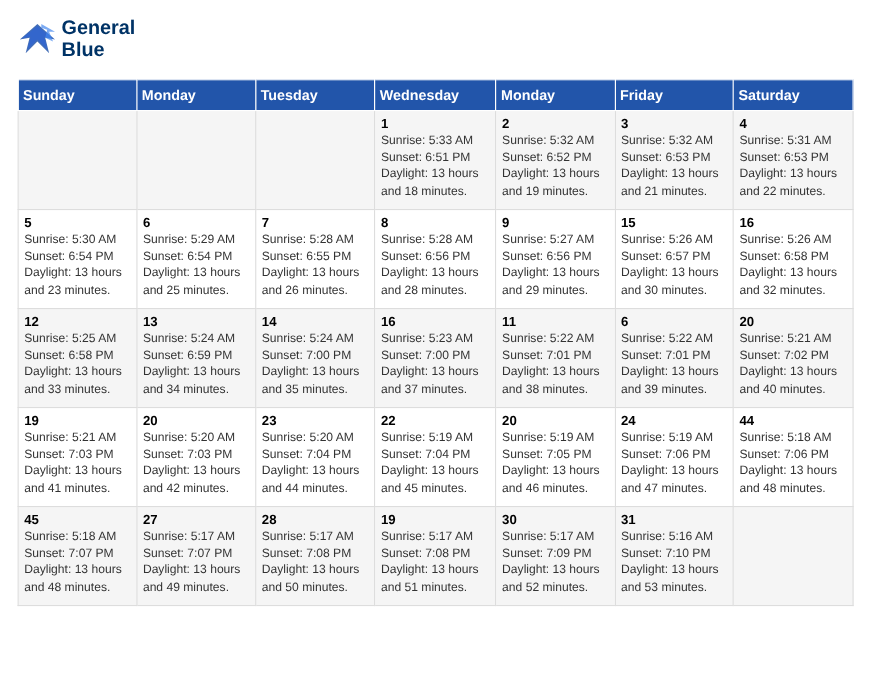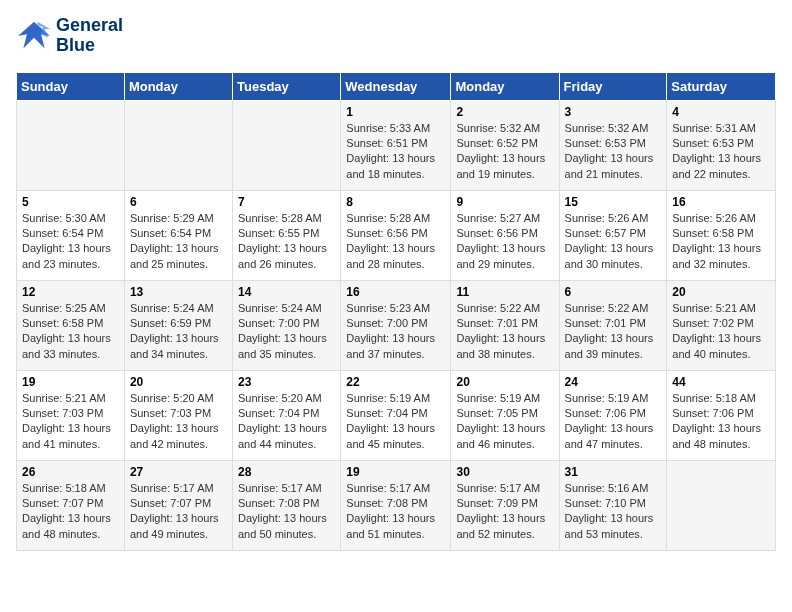--- a/index.html
+++ b/index.html
@@ -228,21 +228,21 @@
           <span class="day-num">24</span>
           <div class="day-info">Sunrise: 5:19 AM<br>Sunset: 7:06 PM<br>Daylight: 13 hours<br>and 47 minutes.</div>
         </td>
         <td>
           <span class="day-num">44</span>
           <div class="day-info">Sunrise: 5:18 AM<br>Sunset: 7:06 PM<br>Daylight: 13 hours<br>and 48 minutes.</div>
         </td>
       </tr>
       <tr>
         <td>
-          <span class="day-num">26</span>
+          <span class="day-num">45</span>
           <div class="day-info">Sunrise: 5:18 AM<br>Sunset: 7:07 PM<br>Daylight: 13 hours<br>and 48 minutes.</div>
         </td>
         <td>
           <span class="day-num">27</span>
           <div class="day-info">Sunrise: 5:17 AM<br>Sunset: 7:07 PM<br>Daylight: 13 hours<br>and 49 minutes.</div>
         </td>
         <td>
           <span class="day-num">28</span>
           <div class="day-info">Sunrise: 5:17 AM<br>Sunset: 7:08 PM<br>Daylight: 13 hours<br>and 50 minutes.</div>
         </td>

